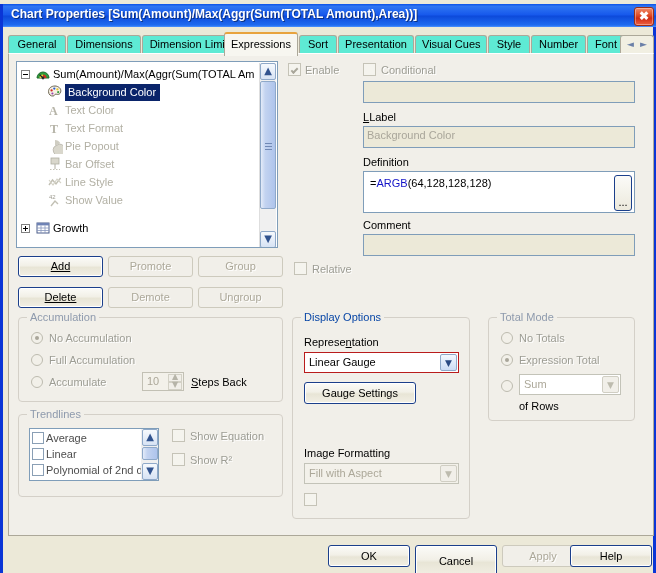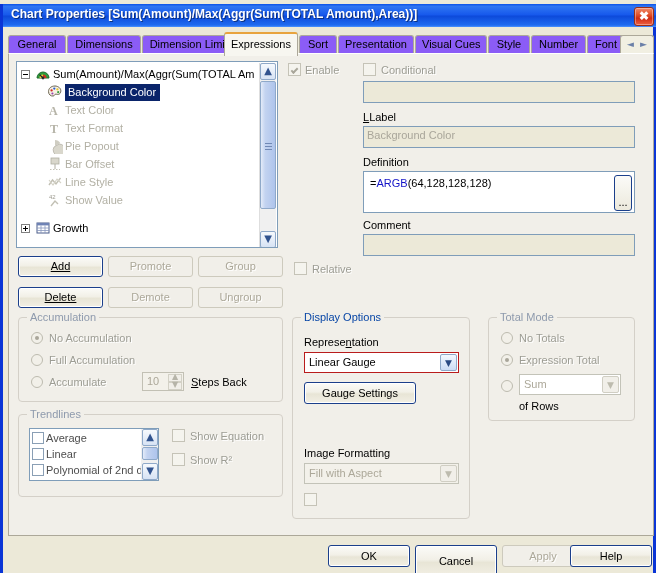--- a/index.html
+++ b/index.html
@@ -73,21 +73,21 @@
   .tabstrip {
     position: absolute;
     left: 5px; top: 28px;
     width: 646px; height: 22px;
   }
   .tab {
     position: absolute;
     top: 3px;
     height: 19px;
     box-sizing: border-box;
-    background: #8b5cf6;
+    background: #5eead4;
     border: 1px solid #aca899;
     border-bottom: none;
     border-radius: 3px 3px 0 0;
     color: #000000;
     font-size: 11px;
     text-align: center;
     line-height: 17px;
     padding: 0 6px;
     white-space: nowrap;
     cursor: pointer;

